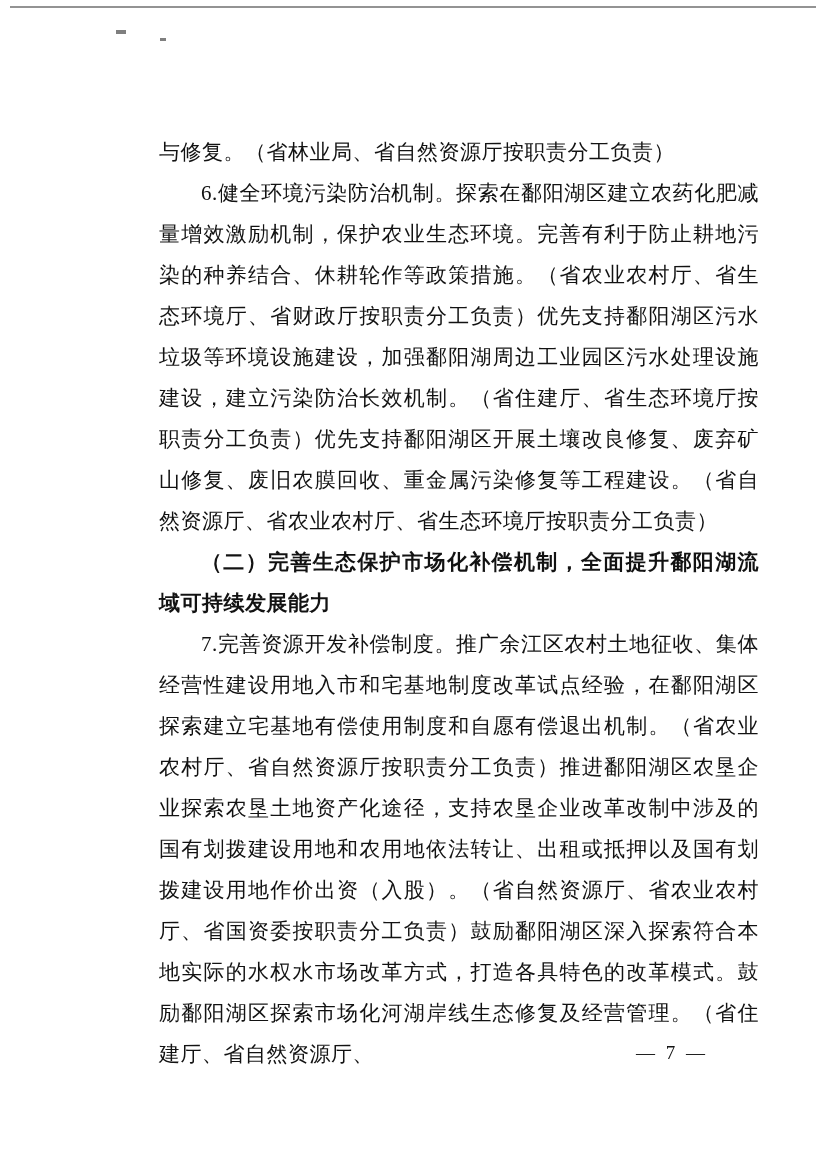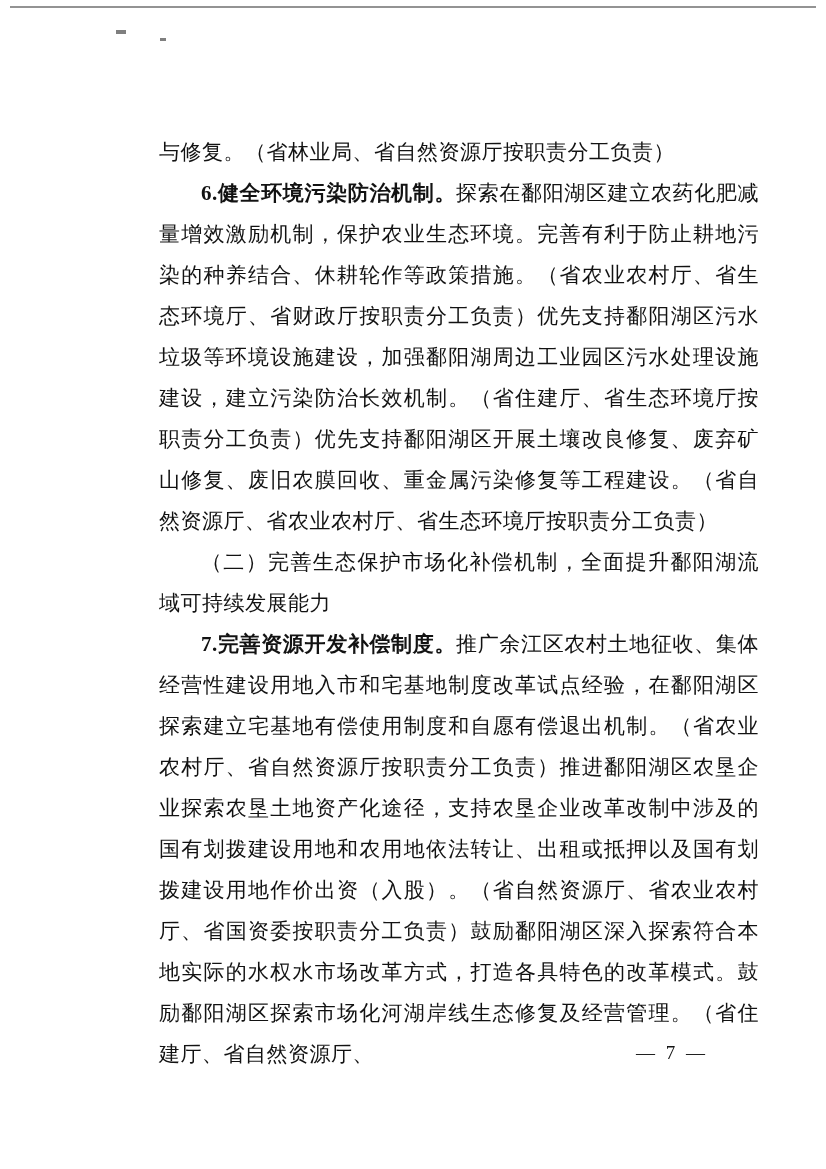--- a/index.html
+++ b/index.html
@@ -44,23 +44,23 @@
     margin: 0;
     font-size: 21px;
     line-height: 41px;
     letter-spacing: 0.5px;
     text-align: justify;
     word-break: break-all;
   }
   .para.body { text-indent: 2em; }
   .para.heading {
     text-indent: 2em;
-    font-weight: normal;
+    font-weight: bold;
   }
-  .lead { font-weight: bold; }
+  .lead { font-weight: normal; }
   .page-number {
     position: absolute;
     top: 1042px;
     right: 118px;
     font-size: 19px;
     letter-spacing: 3px;
     color: #121212;
   }
 </style>
 </head>

